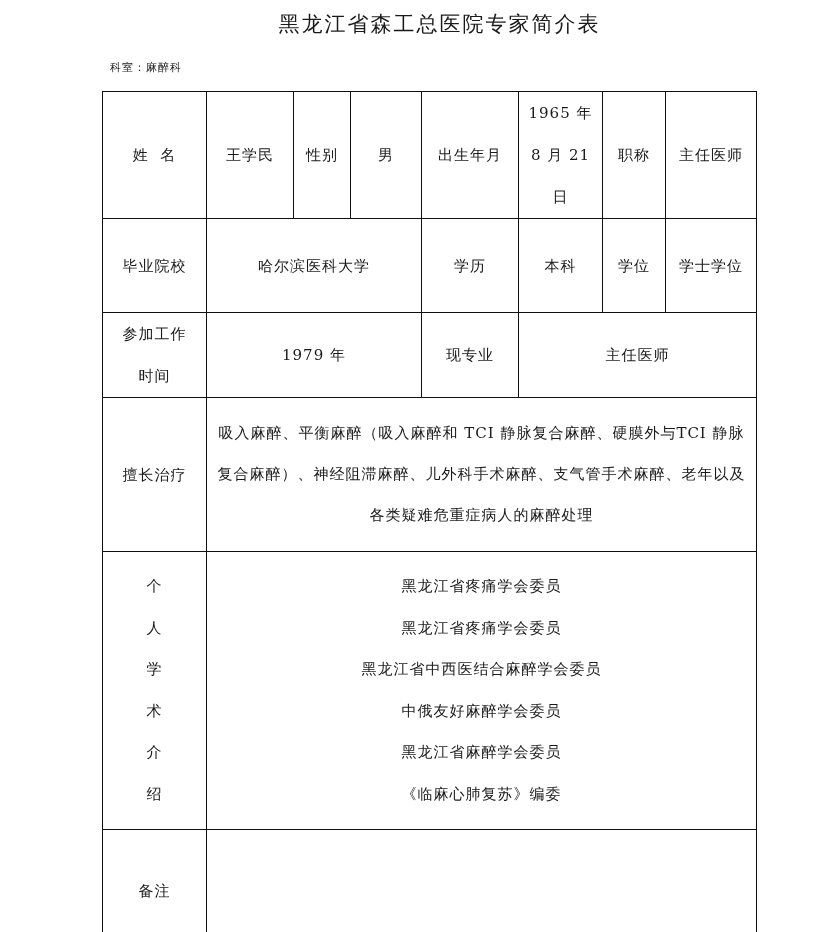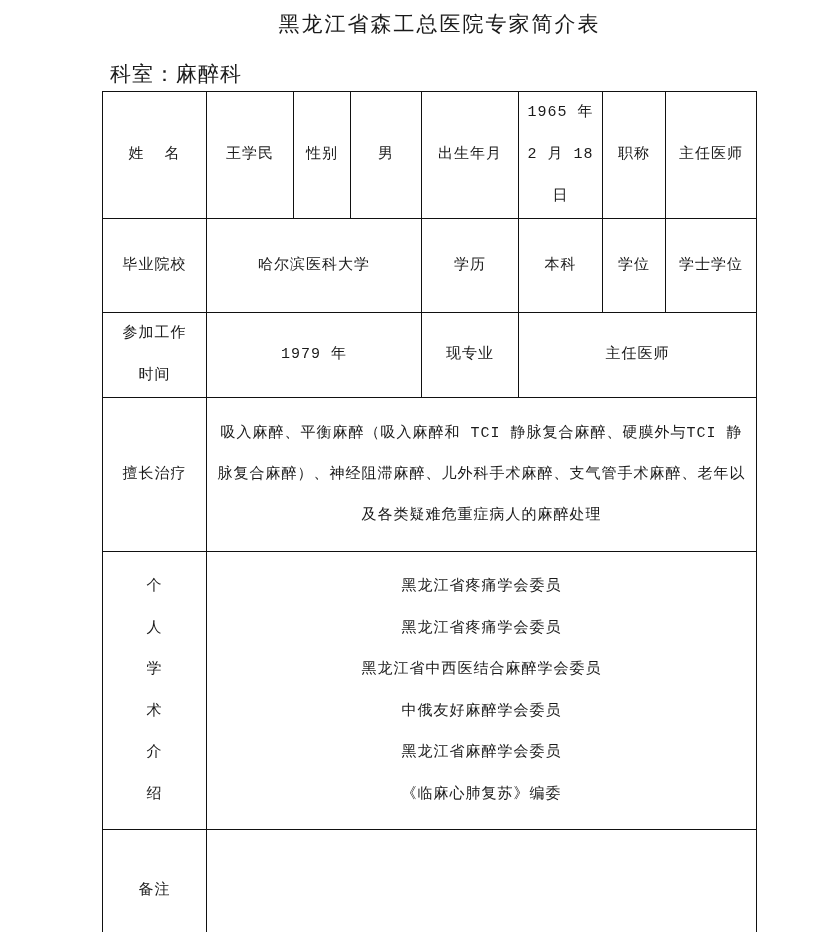--- a/index.html
+++ b/index.html
@@ -1,24 +1,24 @@
 <!DOCTYPE html>
 <html><head>
   <meta charset="utf-8">
   <style>
     html, body { margin: 0; padding: 0; background: #ffffff; }
     body { width: 823px; height: 932px; position: relative; overflow: hidden;
            font-family: "DejaVu Serif", "Liberation Serif", serif; color: #1a1a1a; }
     .title { position: absolute; left: 0; top: 10px; width: 823px; text-align: center;
              font-size: 21px; letter-spacing: 2px; margin-left: 28px; }
-    .dept { position: absolute; left: 110px; top: 60px; font-size: 21px; letter-spacing: 1px; }
+    .dept { position: absolute; left: 110px; top: 60px; font-size: 11px; letter-spacing: 1px; }
     table { position: absolute; left: 102px; top: 91px; border-collapse: collapse;
             table-layout: fixed; width: 654px; }
     td { border: 1.5px solid #111; text-align: center; vertical-align: middle;
-         font-size: 15px; padding: 0; line-height: 42px; letter-spacing: 1px; font-family: Liberation Mono, monospace; }
+         font-size: 15px; padding: 0; line-height: 42px; letter-spacing: 1px; }
     .r1 { height: 124px; }
     .r2 { height: 94px; }
     .r3 { height: 82px; }
     .r4 { height: 154px; }
     .r5 { height: 278px; }
     .r6 { height: 122px; }
     .dob { line-height: 42px; }
     .spec-text { padding: 0 8px; line-height: 41px; text-align: center; margin-top: 39px; }
     .vlabel { line-height: 41.5px; }
     .acad-list { line-height: 41.5px; }
@@ -42,21 +42,21 @@
   </colgroup>
   <tbody>
       <tr class="r1">
     <td style="white-space:pre">姓  名</td>
     <td>王学民</td>
     <td>性别</td>
     <td>男</td>
     <td>出生年月</td>
     <td class="dob">
       <div>1965 年</div>
-      <div>2 月 18</div>
+      <div>8 月 21</div>
       <div>日</div>
     </td>
     <td>职称</td>
     <td>主任医师</td>
   </tr>
   <tr class="r2">
     <td>毕业院校</td>
     <td colspan="3">哈尔滨医科大学</td>
     <td>学历</td>
     <td>本科</td>

